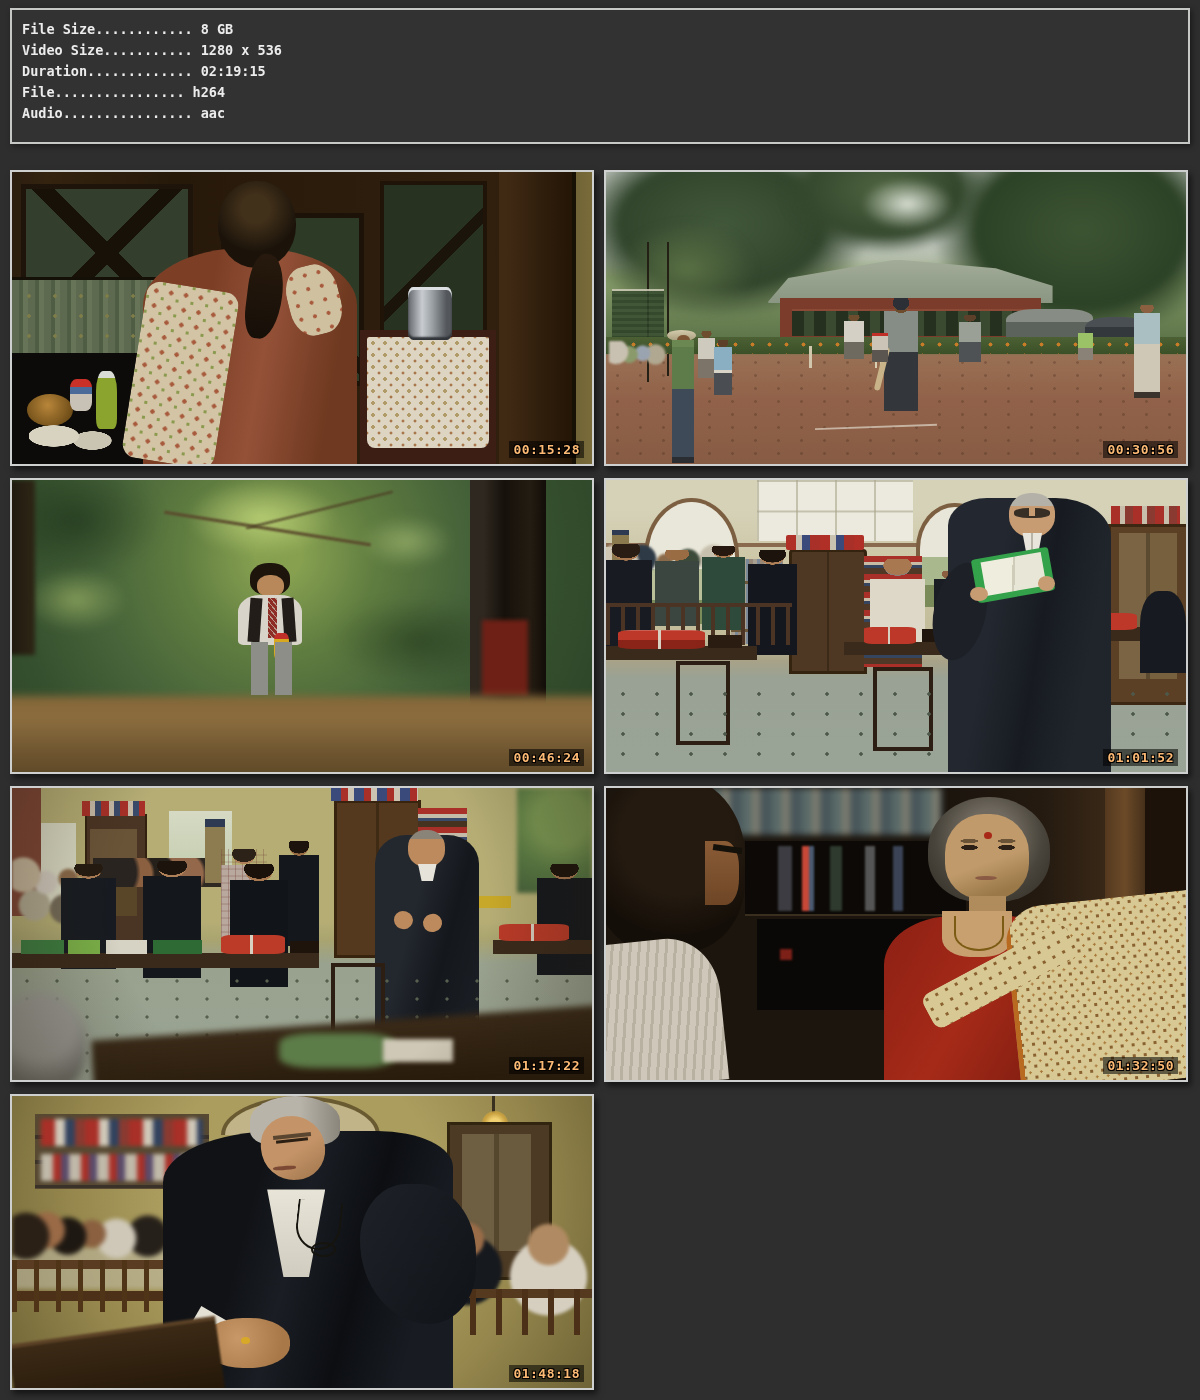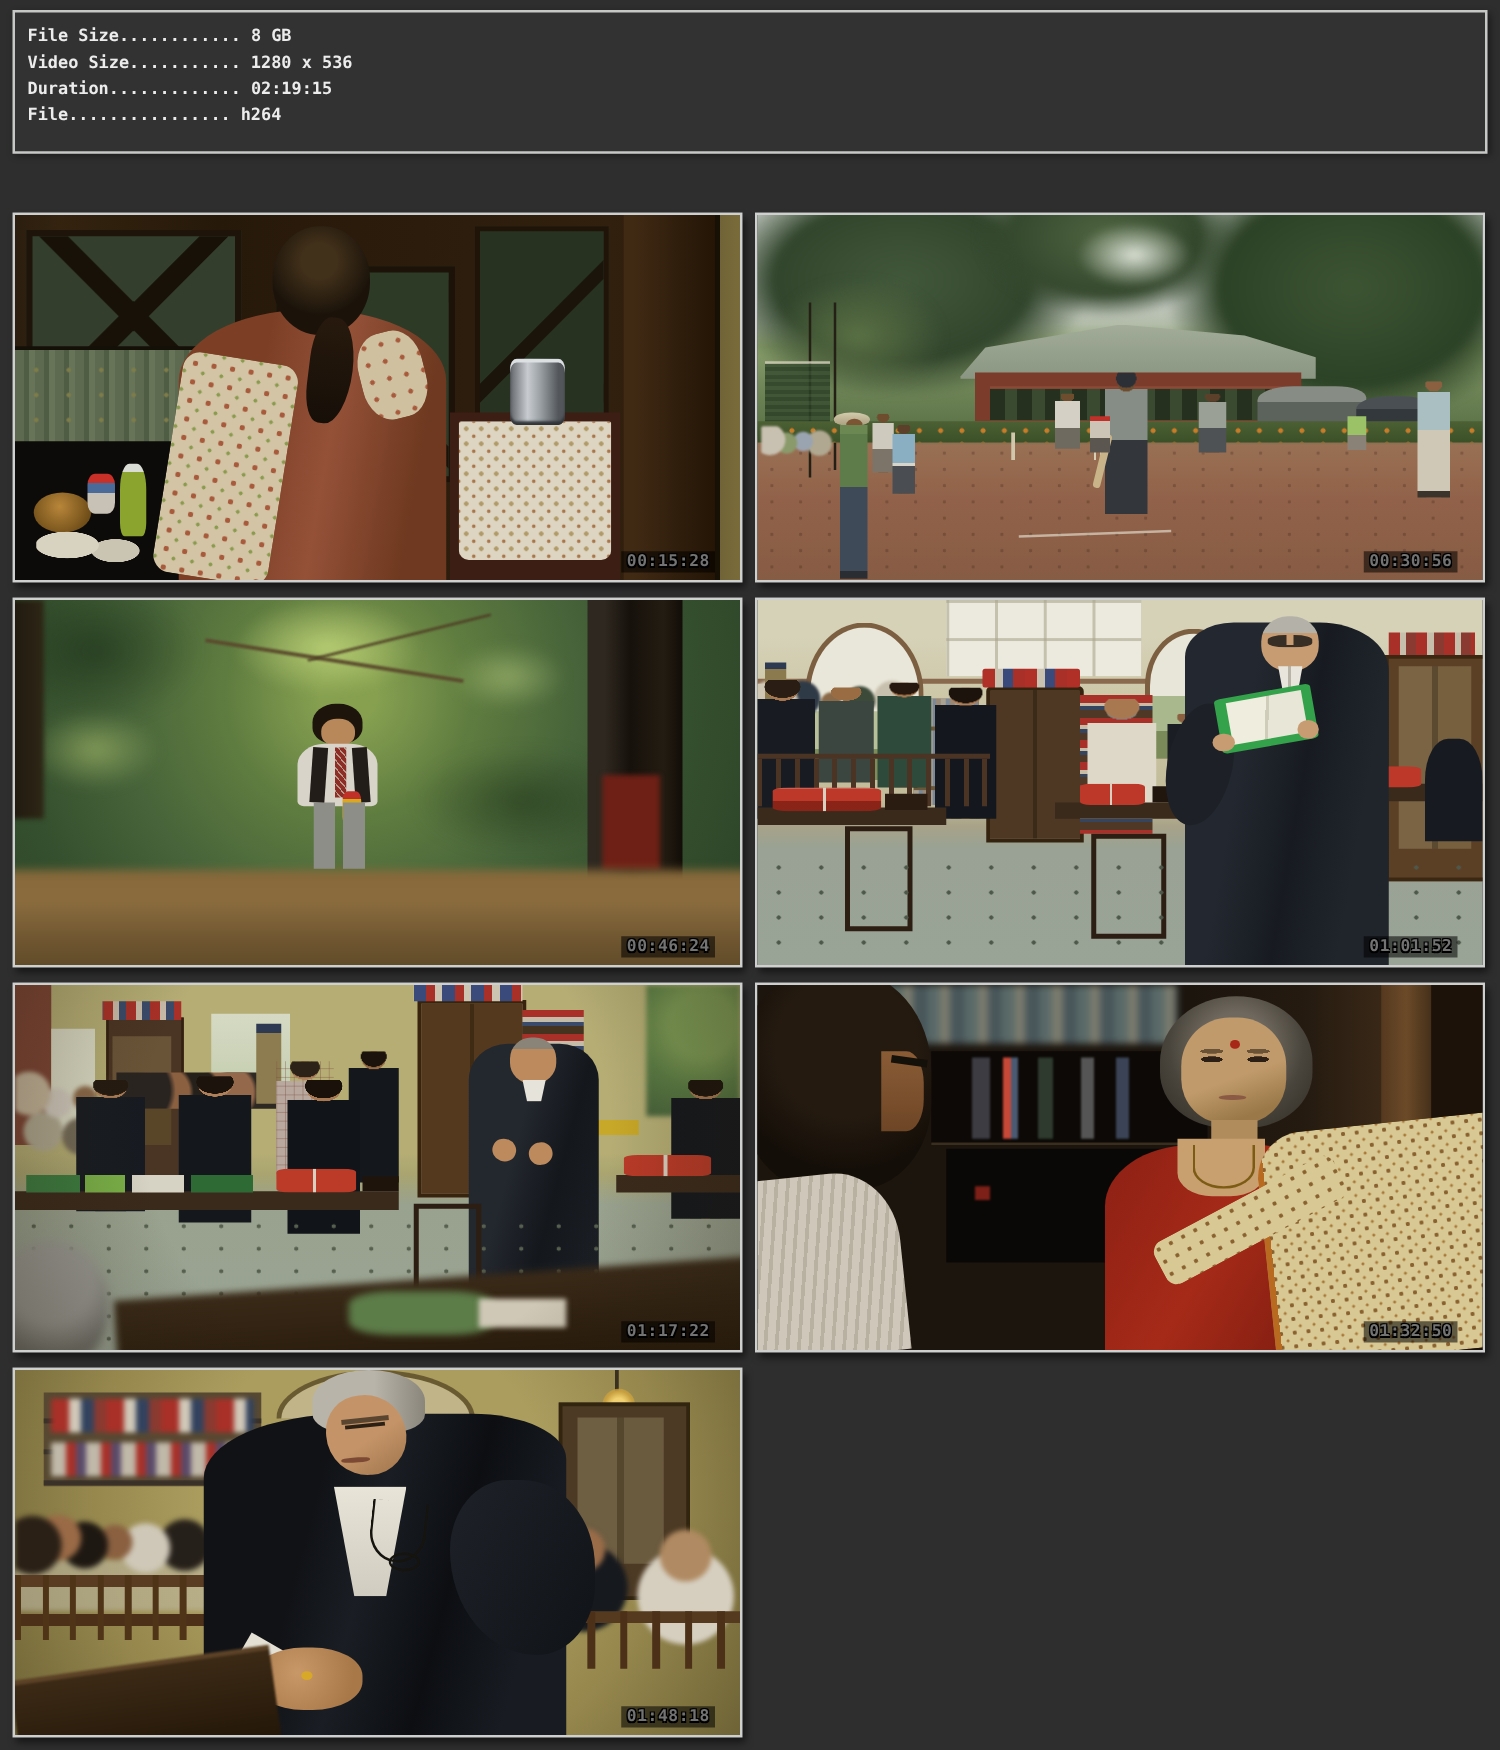--- a/index.html
+++ b/index.html
@@ -16,22 +16,22 @@
 
   
   .thumb{position:absolute;width:580px;height:292px;border:2px solid #cdd0ce;margin:0;
          box-shadow:3px 4px 6px rgba(0,0,0,.55);background:#101010}
   .t1{left:10px;top:170px}.t2{left:604px;top:170px}
   .t3{left:10px;top:478px}.t4{left:604px;top:478px}
   .t5{left:10px;top:786px}.t6{left:604px;top:786px}
   .t7{left:10px;top:1094px}.t8{left:604px;top:1094px}
   .art{position:absolute;inset:0;overflow:hidden}
   .art div{position:absolute}
-  .ts{position:absolute;right:20px;bottom:6px;z-index:6;
-      font:700 13px/15px "DejaVu Sans Mono","Liberation Mono",monospace;color:#737373;
+  .ts{position:absolute;right:8px;bottom:6px;z-index:6;
+      font:700 13px/15px "DejaVu Sans Mono","Liberation Mono",monospace;color:#fdba74;
       background:rgba(0,0,0,.55);padding:1px 4px;letter-spacing:.5px;
       text-shadow:1px 1px 0 #000,-1px -1px 0 #000,1px -1px 0 #000,-1px 1px 0 #000}
 
   
   .s1{background:linear-gradient(90deg,#2c1e10 0,#33230f 6%,#27190a 28%,#2c1c0c 56%,#31200d 82%,#2c1c0a 96%,#6e6135 96.5%,#7a6c3a 100%)}
   .s1 .w1{left:1.5%;top:4%;width:28%;height:44%;border:5px solid #1e1409;background:linear-gradient(45deg,transparent 46%,#171108 46% 54%,transparent 54%),linear-gradient(135deg,transparent 46%,#171108 46% 54%,transparent 54%),#333f2c}
   .s1 .w2{left:36%;top:14%;width:23%;height:56%;border:5px solid #1d1208;background:linear-gradient(45deg,transparent 47%,#1a130a 47% 53%,transparent 53%),#2c3a26}
   .s1 .w3{left:63.5%;top:3%;width:17%;height:55%;border:4px solid #201409;background:linear-gradient(135deg,transparent 47%,#1b140b 47% 53%,transparent 53%),#273320}
   .s1 .cur{left:0;top:36%;width:36%;height:27%;border-top:3px solid #141008;background:radial-gradient(circle,#7e7c48 1.5px,transparent 2px) 4px 6px/26px 20px,repeating-linear-gradient(90deg,#5d6a50 0 7px,#4f5d45 7px 11px,#687458 11px 16px)}
   .s1 .cnt{left:0;top:62%;width:30%;height:38%;background:#0d0b09}
@@ -266,20 +266,21 @@
 </head>
 <body>
 
 <div class="page">
 
   <section class="info-box">
     <div class="mi-row"><span class="mi-label">File Size</span><span class="mi-dots">............</span><span class="mi-value">8 GB</span></div>
     <div class="mi-row"><span class="mi-label">Video Size</span><span class="mi-dots">...........</span><span class="mi-value">1280 x 536</span></div>
     <div class="mi-row"><span class="mi-label">Duration</span><span class="mi-dots">.............</span><span class="mi-value">02:19:15</span></div>
     <div class="mi-row"><span class="mi-label">File</span><span class="mi-dots">................</span><span class="mi-value">h264</span></div>
+    <div class="mi-row"><span class="mi-label">Audio</span><span class="mi-dots">................</span><span class="mi-value">aac</span></div>
   </section>
 
   <figure class="thumb t1">
     <div class="art s1">
       <div class="w1"></div>
       <div class="w2"></div>
       <div class="w3"></div>
       <div class="cur"></div>
       <div class="cnt"></div>
       <div class="pot"></div>

